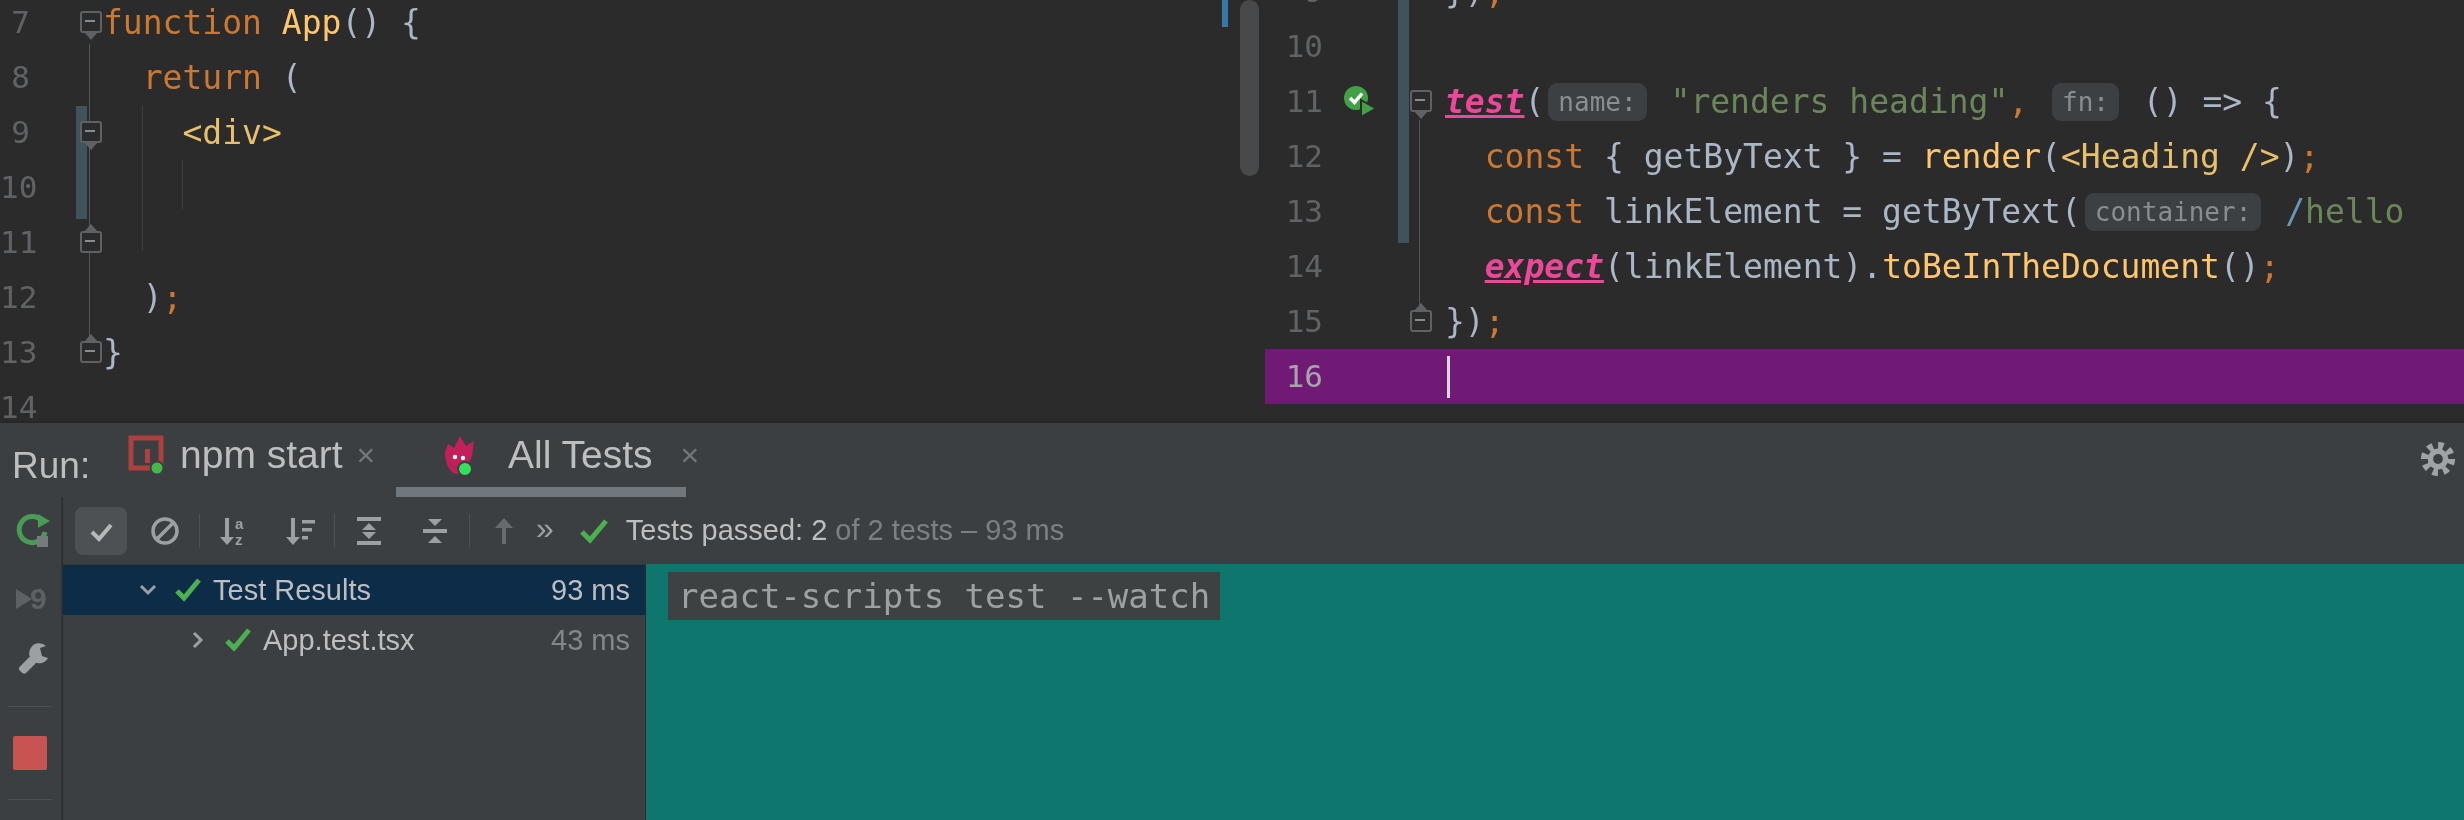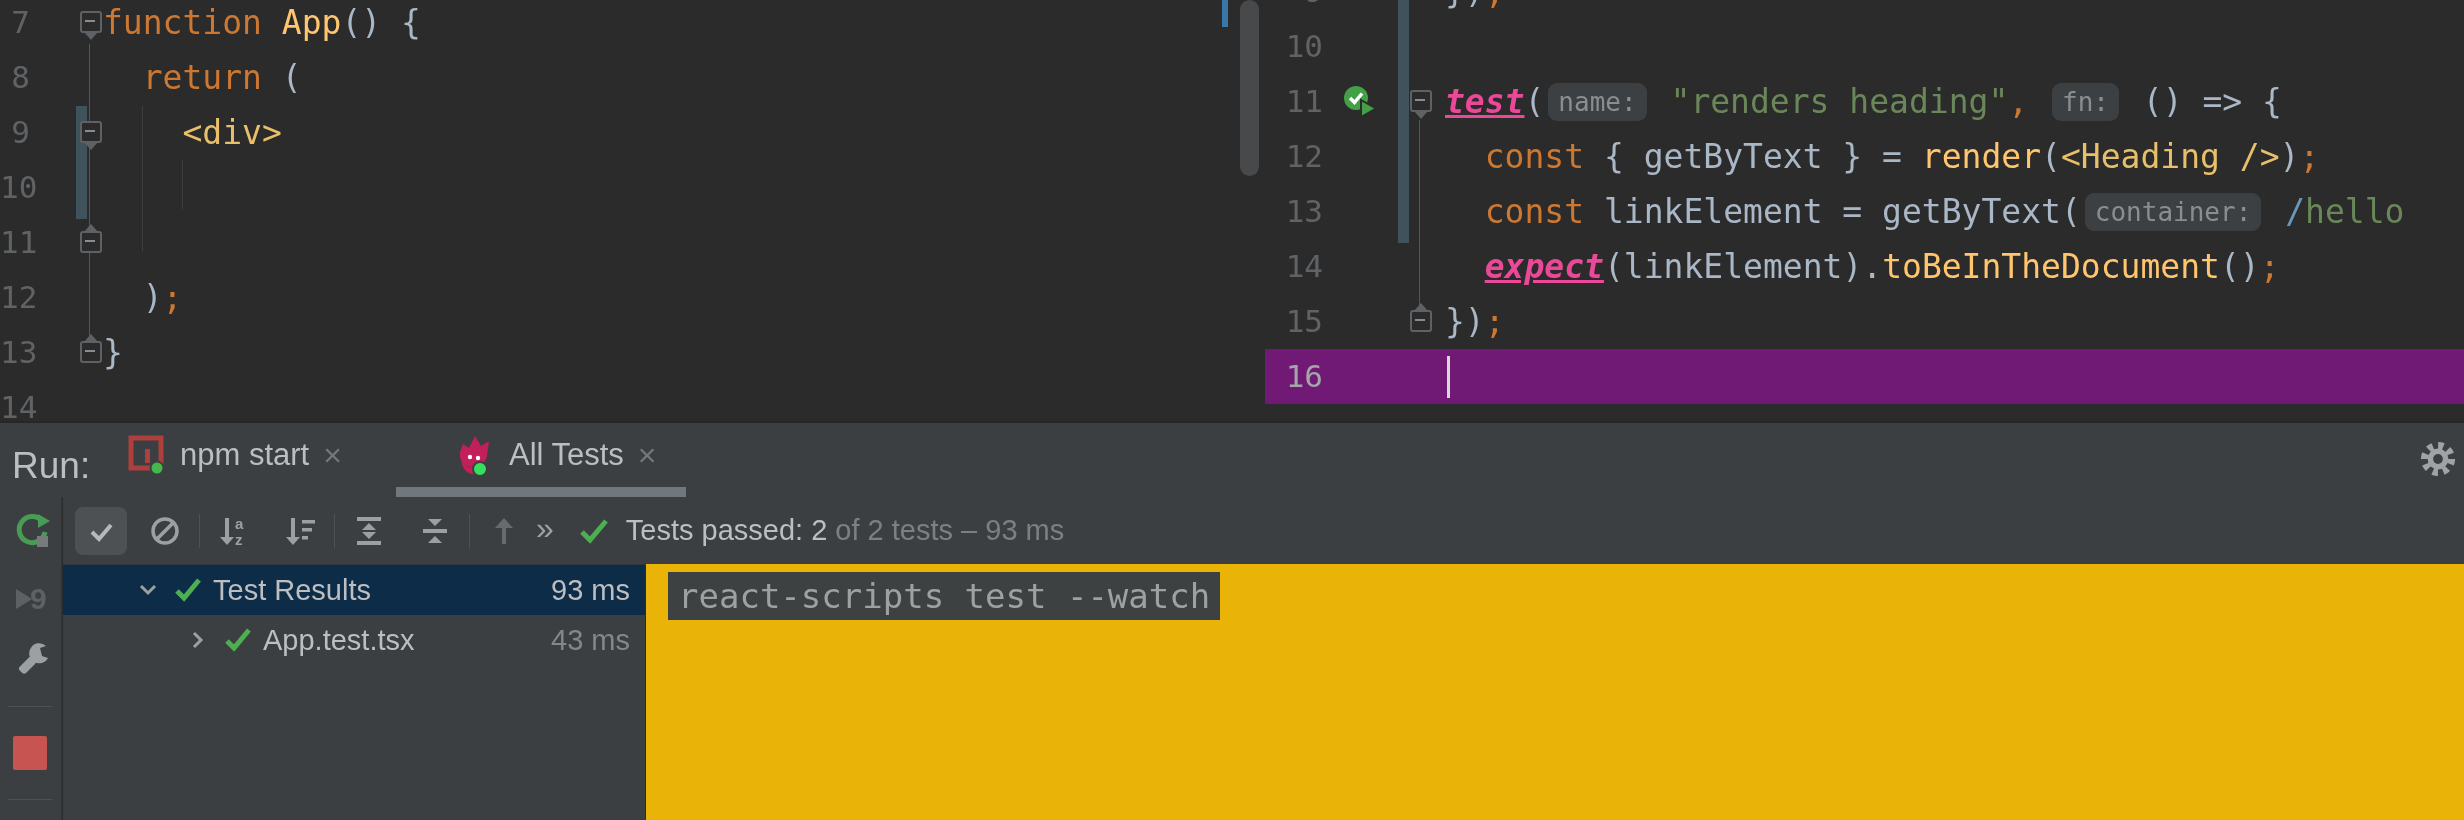--- a/index.html
+++ b/index.html
@@ -49,21 +49,21 @@
   #ed-left .fm{left:50px;}
   #ed-right .fm{left:87px;}
   .runico{position:absolute;left:20px;top:50%;margin-top:-17px;width:34px;height:34px;}
   .sb-thumb{position:absolute;left:1240px;top:0;width:19px;height:176px;background:#47494b;border-radius:10px;}
   .sb-mark{position:absolute;left:1222px;top:0;width:6px;height:27px;background:#3877a8;}
   
   .twheader{position:absolute;left:0;top:421px;right:0;height:76px;background:#3c3f41;
             border-top:2px solid #272727;box-sizing:border-box;}
   .run-label{position:absolute;left:12px;top:22px;font-size:37px;color:#bcbec0;}
   .tab{position:absolute;top:0;height:64px;display:flex;align-items:center;gap:14px;}
-  .tab-label{font-size:31px;color:#bcbec0;}
+  .tab-label{font-size:39px;color:#bcbec0;}
   .tab-close{font-size:32px;color:#73787c;line-height:30px;}
   .tabline{position:absolute;left:396px;top:64px;width:290px;height:10px;background:#70787d;}
   .gear{position:absolute;right:4px;top:14px;width:44px;height:44px;}
   
   .strip{position:absolute;left:0;top:497px;width:62px;bottom:0;background:#3c3f41;
          border-right:1px solid #313538;box-sizing:border-box;}
   .strip .sbtn{position:absolute;left:12px;width:40px;height:40px;}
   .ssep{position:absolute;left:8px;width:44px;height:1px;background:#515151;}
   .toolbar{position:absolute;left:63px;top:497px;right:0;height:67px;background:#3c3f41;
            display:flex;align-items:center;}
@@ -76,21 +76,21 @@
   .status .dim{color:#7d8082;margin-top:32px;}
   
   .tree{position:absolute;left:63px;top:564px;width:582px;bottom:0;background:#3c3f41;
         border-top:1px solid #323537;box-sizing:border-box;}
   .trow{height:50px;display:flex;align-items:center;font-size:29px;color:#bcbec0;padding-right:15px;}
   .trow.sel{background:#0d2c48;}
   .trow .chev{flex:none;margin-right:12px;}
   .trow .tcheck{flex:none;margin-right:10px;}
   .trow .ttime{margin-left:auto;}
   .trow .ttime.dim{color:#84878a;}
-  .console{position:absolute;left:646px;top:564px;right:0;bottom:0;background:#eab308;}
+  .console{position:absolute;left:646px;top:564px;right:0;bottom:0;background:#0f766e;}
   .cmd{display:inline-block;margin:8px 0 0 22px;background:#3e4142;color:#9ea1a4;
        font:34px/44px "DejaVu Sans Mono",monospace;padding:2px 10px;}
   svg{display:block;}
 </style>
 </head>
 <body>
 
 <div class="app">
 
   <div class="editors">
@@ -143,21 +143,21 @@
         <svg width="38" height="40" viewBox="0 0 38 40">
           <rect x="3" y="3" width="30" height="30" fill="none" stroke="#ad3f3d" stroke-width="5"></rect>
           <rect x="17" y="14" width="5" height="14" fill="#ad3f3d"></rect>
           <circle cx="29" cy="33" r="6.5" fill="#43b94b" stroke="#3c3f41" stroke-width="2"></circle>
         </svg>
       </span>
       <span class="tab-label">npm start</span>
       <span class="tab-close">×</span>
     </div>
 
-    <div class="tab" style="left:455px;">
+    <div class="tab" style="left:440px;gap:28px;">
       <span>
         <svg width="40" height="42" viewBox="0 0 40 42">
           <path d="M20 2 L26 12 L34 7 L32 22 C30 30 24 34 16 33 C8 32 4 26 5 18 L8 10 L14 14 Z" fill="#c21f5b"></path>
           <path d="M6 26 C10 34 20 36 26 30 L20 40 C12 41 7 34 6 26 Z" fill="#c21f5b"></path>
           <circle cx="15" cy="23" r="2.2" fill="#ffffff"></circle>
           <circle cx="23" cy="24" r="2.2" fill="#ffffff"></circle>
           <circle cx="25" cy="35" r="7" fill="#35e05c" stroke="#3c3f41" stroke-width="2"></circle>
         </svg>
       </span>
       <span class="tab-label">All Tests</span>

